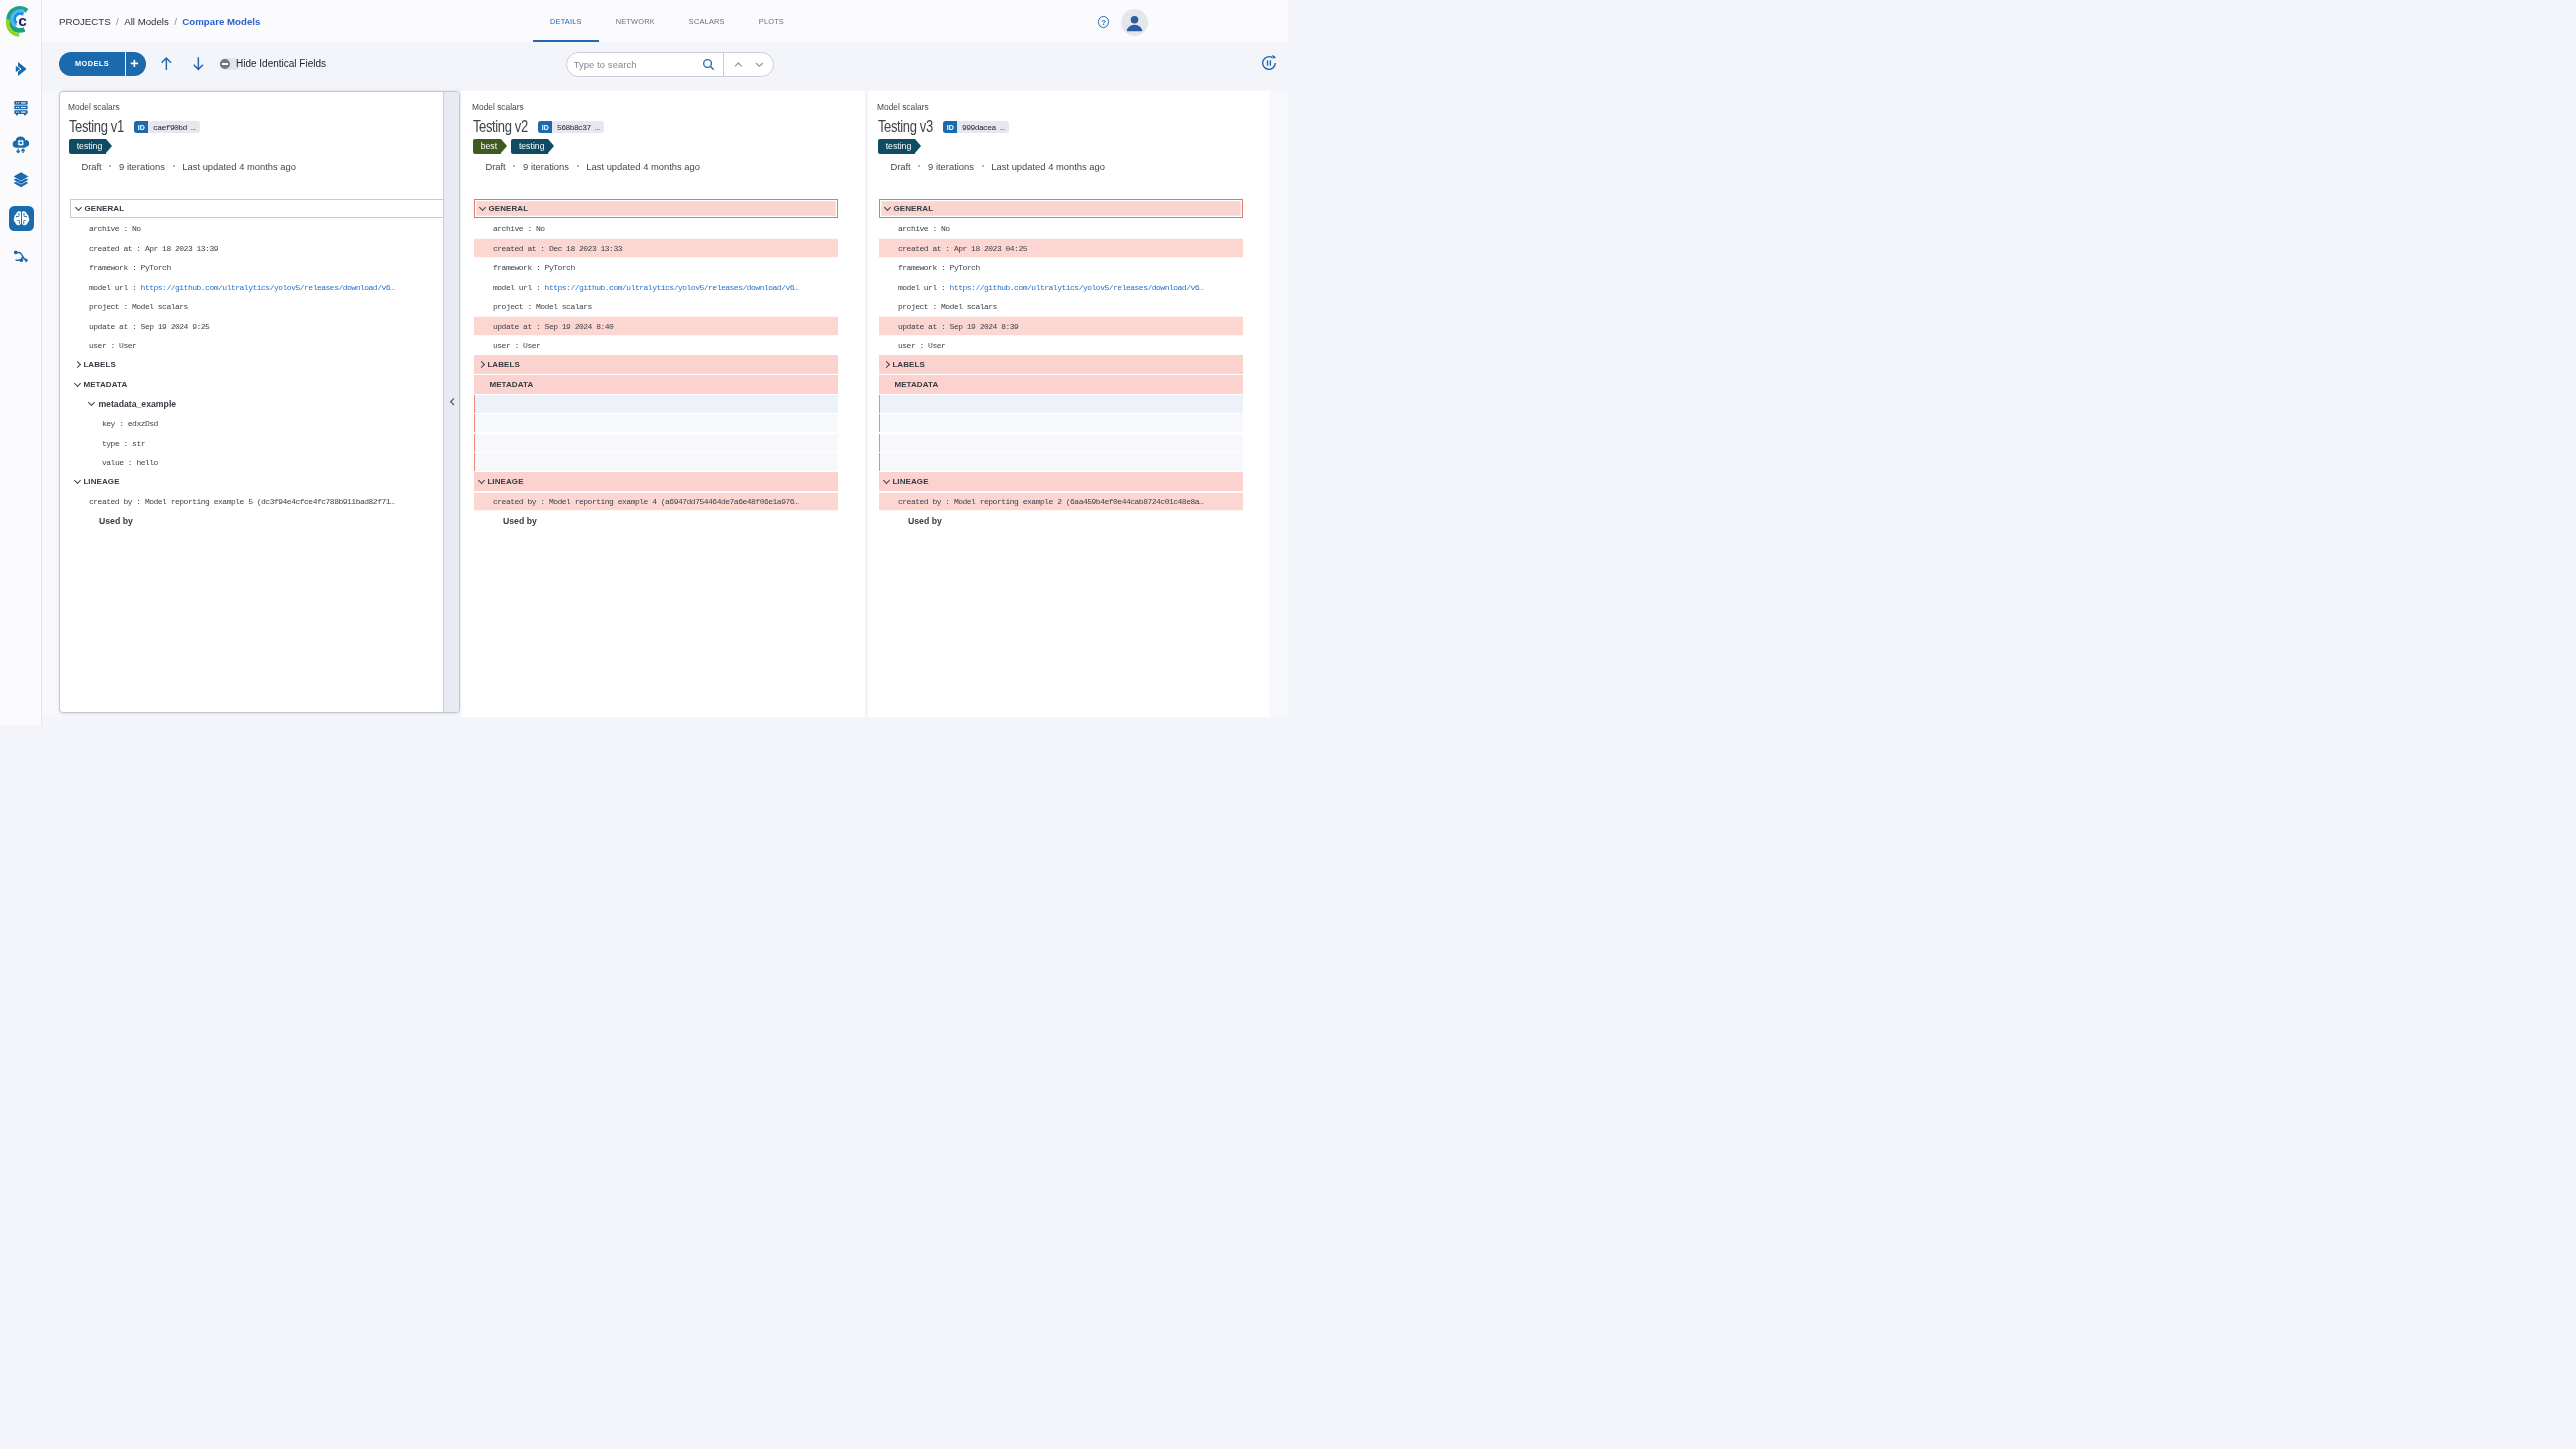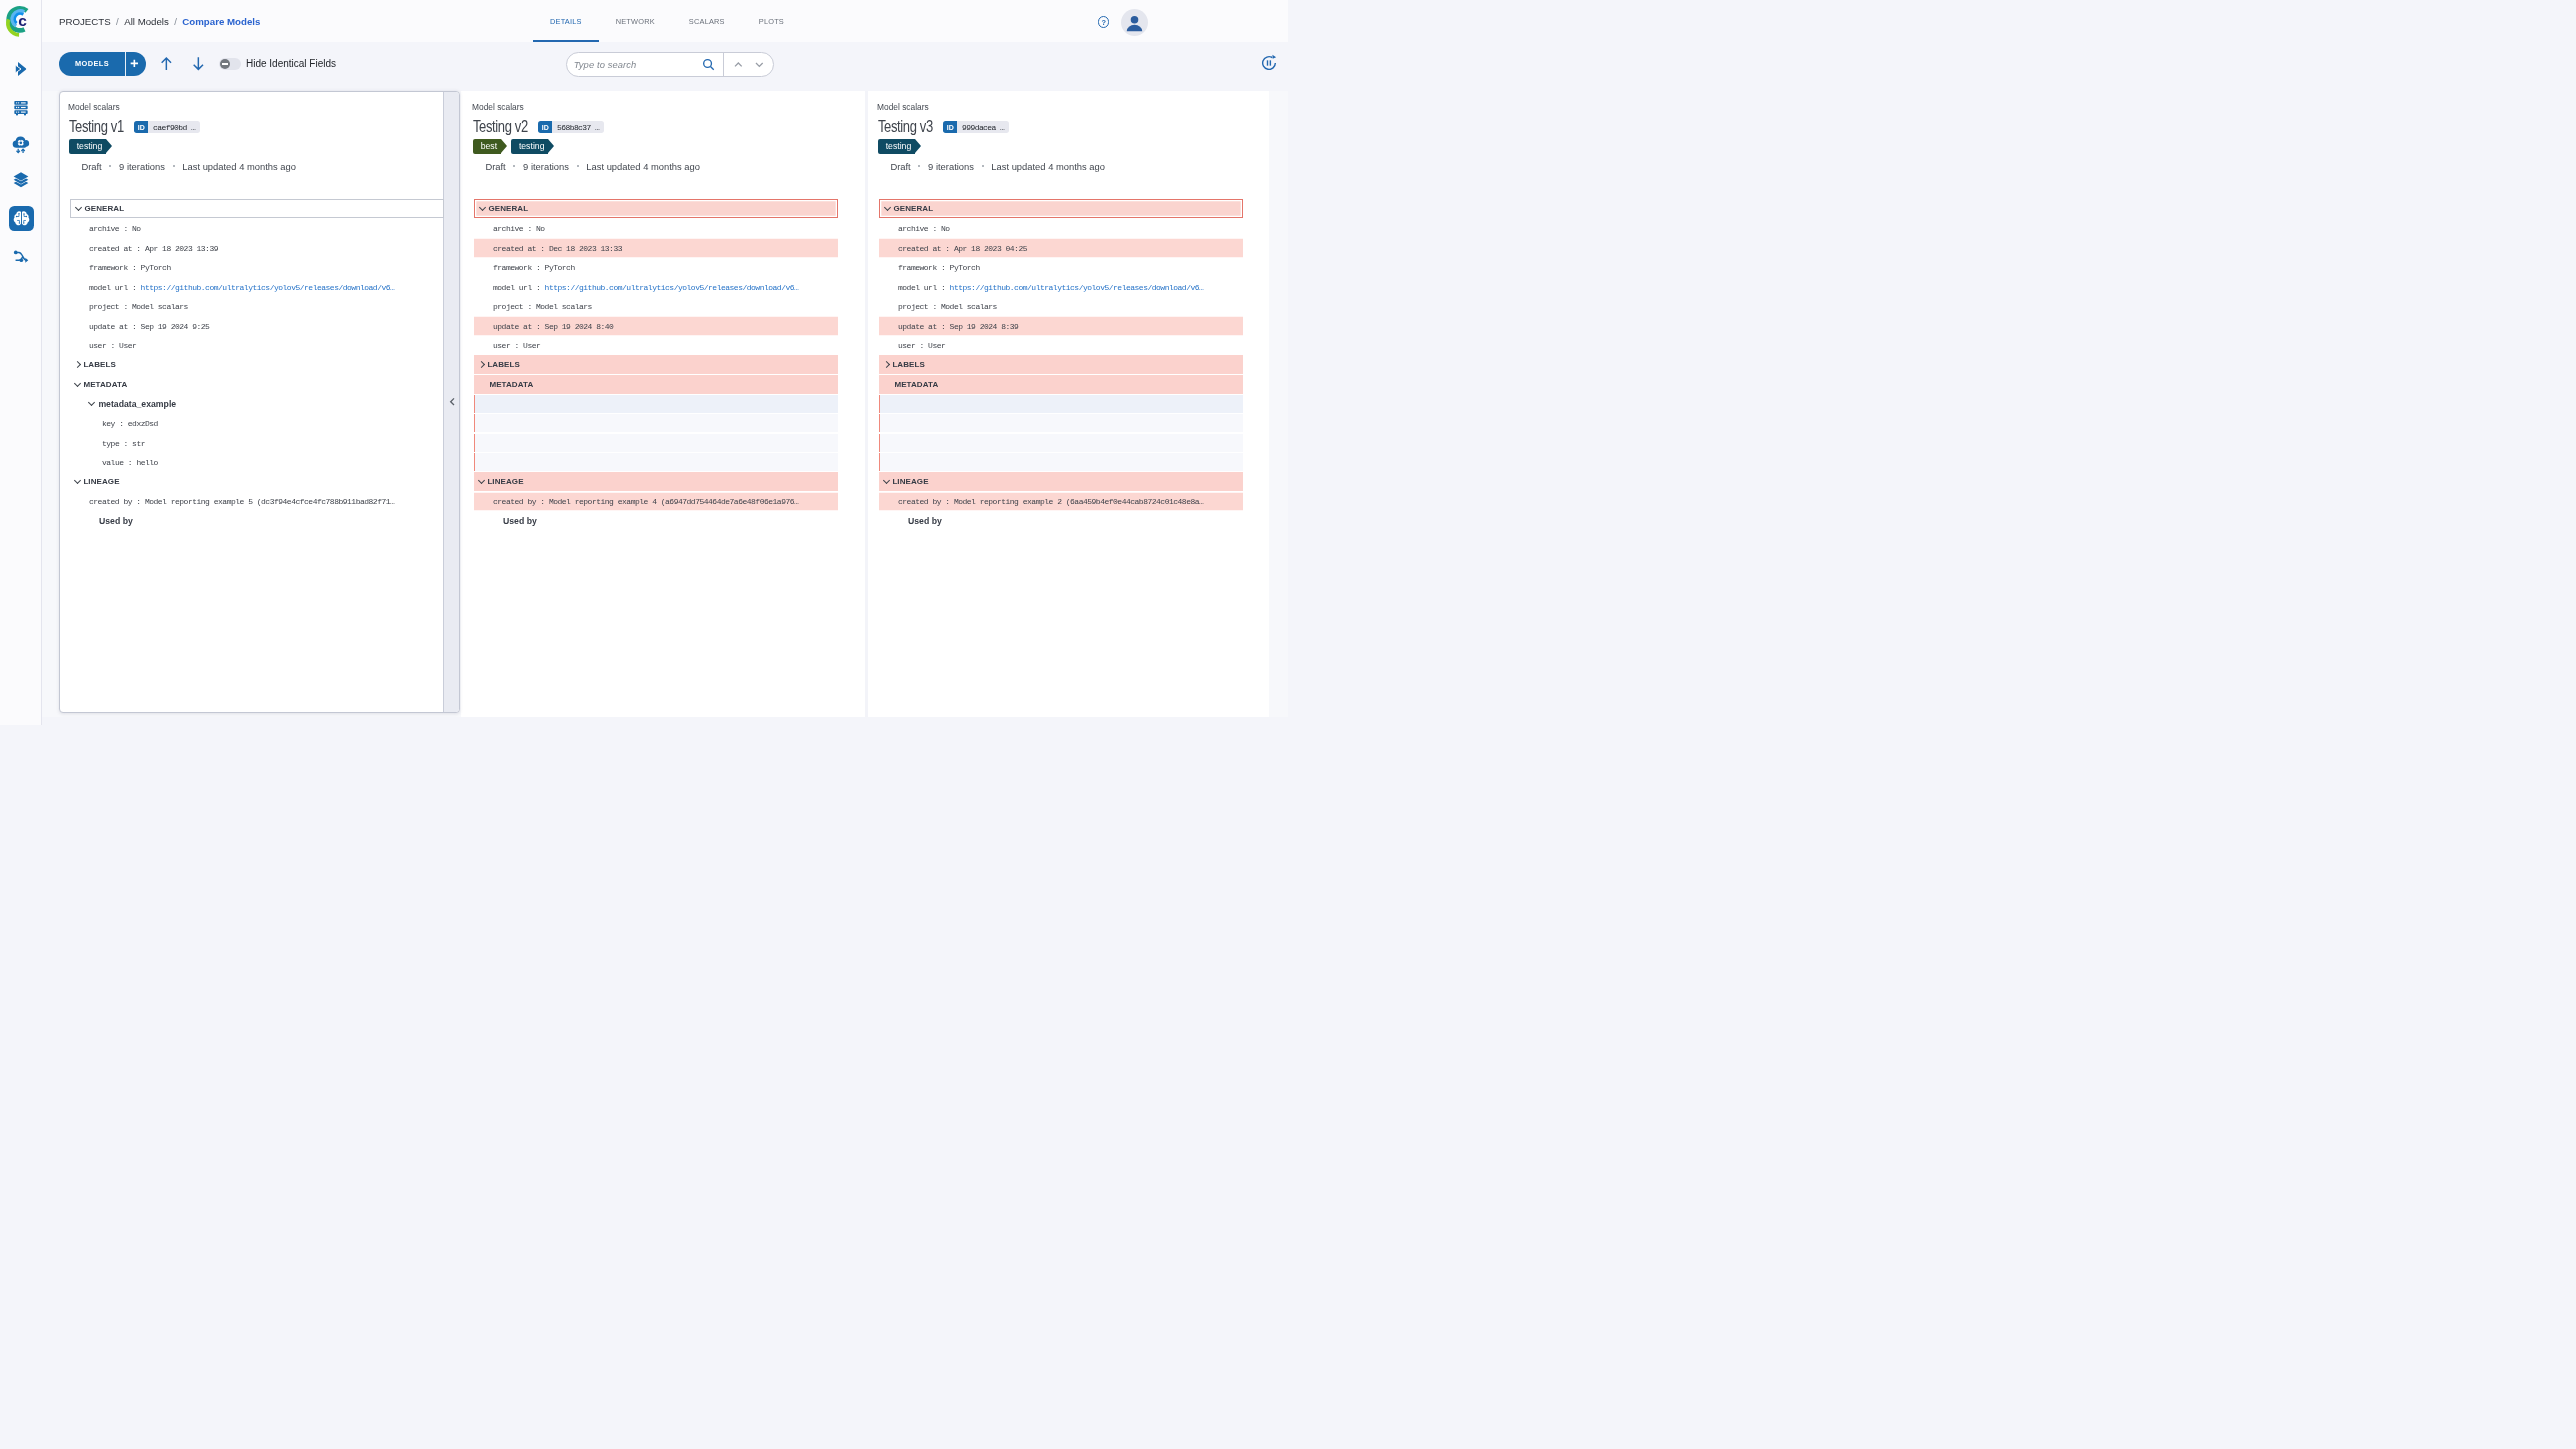--- a/index.html
+++ b/index.html
@@ -20,23 +20,23 @@
 
 
 .band { position:absolute; left:42px; top:42px; right:0; height:48px; background:#f4f5fa; }
 .mbtn { position:absolute; left:59px; top:52px; width:87px; height:23.5px; border-radius:12px; background:#1a6aad; display:flex; }
 .mbtn .lab { width:67px; display:flex; align-items:center; justify-content:center; color:#fff; font-size:7.4px; font-weight:bold; letter-spacing:0.4px; border-right:1px solid rgba(255,255,255,.9); }
 .mbtn .plus { flex:1; display:flex; align-items:center; justify-content:center; }
 .icnbtn { position:absolute; top:56px; }
 .toggle { position:absolute; left:219px; top:58px; width:21.5px; height:12px; border-radius:6px; background:#e2e4ec; }
 .toggle .thumb { position:absolute; left:0.7px; top:0.7px; width:10.7px; height:10.7px; border-radius:50%; background:#72777e; display:flex; align-items:center; justify-content:center; }
 .toggle .thumb:after { content:""; width:5.4px; height:1.1px; background:#fff; }
-.tglbl { position:absolute; left:246px; top:58px; font-size:10px; color:#23262b; }
+.tglbl { position:absolute; left:236px; top:58px; font-size:10px; color:#23262b; }
 .search { position:absolute; left:566px; top:52px; width:208px; height:24.5px; border:0.7px solid #c9ccd7; border-radius:12.4px; background:#fff; }
-.search .ph { position:absolute; left:6.7px; top:6px; font-size:9.4px; letter-spacing:0.1px; color:#81878f;font-style:italic; }
+.search .ph { position:absolute; left:6.7px; top:6px; font-size:9.4px; letter-spacing:0.1px; color:#81878f; }
 .search .vd { position:absolute; left:156px; top:0; bottom:0; border-left:0.7px solid #c9ccd7; }
 
 
 .side { position:absolute; left:0; top:0; width:42px; height:725px; background:#fbfbfd; border-right:0.7px solid #e4e5ee; z-index:5; }
 .side .ic { position:absolute; left:50%; transform:translateX(-50%); }
 
 
 .whitepanel { position:absolute; left:461px; top:91px; width:808px; height:626px; background:#fff; }
 .card { position:absolute; left:59px; top:91px; width:401px; height:622px; background:#fff; border:0.7px solid #c3c7d3; border-radius:4px; box-shadow:0 0.7px 3.4px rgba(60,64,90,.13); }
 .strip { position:absolute; right:0; top:0; bottom:0; width:16px; background:#e9ebf2; border-left:0.7px solid #c9cdd9; border-radius:0 3.4px 3.4px 0; display:flex; align-items:center; justify-content:center; }

